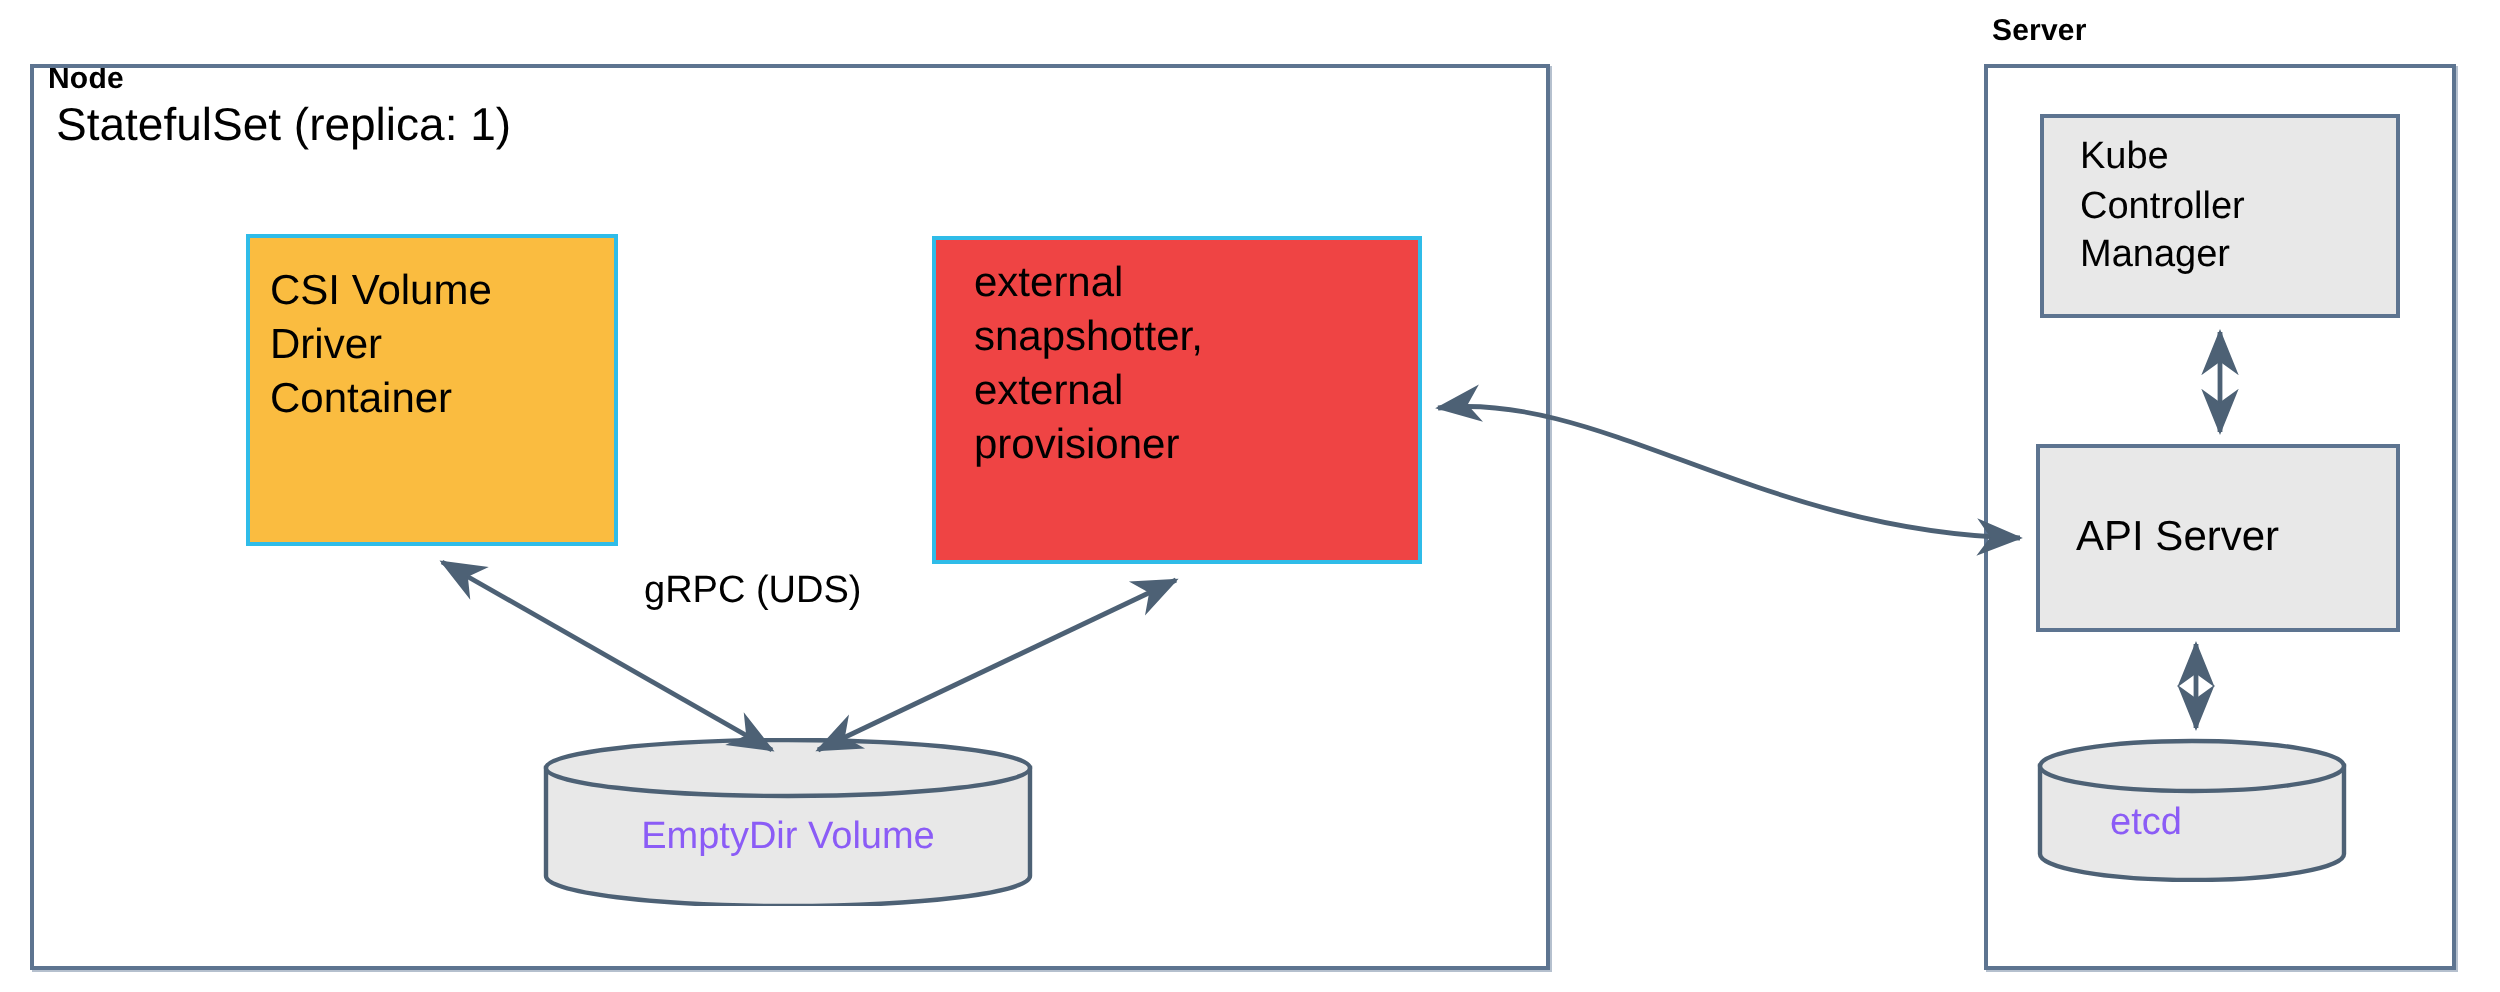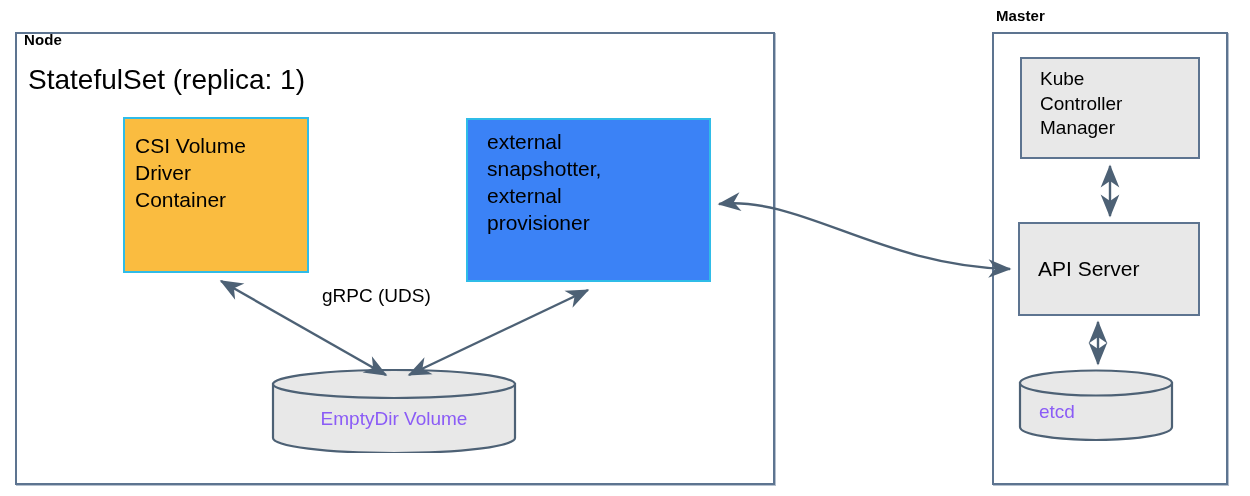--- a/index.html
+++ b/index.html
@@ -32,25 +32,24 @@
     position: absolute;
     border: 2px solid #5d7490;
     background: transparent;
     box-sizing: border-box;
     box-shadow: 1px 1px 0 rgba(120,140,165,0.55);
   }
 
   
   .box-title {
     position: absolute;
-    font-size: 28px;
+    font-size: 23px;
     color: #000000;
     white-space: nowrap;
     line-height: 1.1;
-    margin-top: 15px;
   }
 
   
   .node-box {
     position: absolute;
     box-sizing: border-box;
     display: flex;
     align-items: flex-start;
     justify-content: flex-start;
   }
@@ -60,21 +59,21 @@
     line-height: 1.28;
     white-space: pre-line;
     text-align: left;
   }
 
   .box-orange {
     background: #FABC40;
     border: 2px solid #2FBCE8;
   }
   .box-green {
-    background: #3b82f6;
+    background: #ef4444;
     border: 2px solid #2FBCE8;
   }
   .box-gray {
     background: #E8E8E8;
     border: 2px solid #5d7490;
   }
 
   
   .cylinder {
     position: absolute;
@@ -140,40 +139,40 @@
   <div class="edge-label" style="left:322px; top:286px;">gRPC (UDS)</div>
 
   <div class="cylinder" style="left:271px; top:369px; width:246px; height:84px;">
     <svg width="246" height="84" viewBox="0 0 246 84">
       <path d="M2,15 L2,69 A121,15 0 0 0 244,69 L244,15 Z" fill="#E8E8E8" stroke="#4d6175" stroke-width="2.2"></path>
       <ellipse cx="123" cy="15" rx="121" ry="14" fill="#E8E8E8" stroke="#4d6175" stroke-width="2.2"></ellipse>
     </svg>
     <span class="cyl-text" style="top:40px; left:0;">EmptyDir Volume</span>
   </div>
 
-  <div class="group-label" style="left:996px; top:8px;">Master</div>
+  <div class="group-label" style="left:996px; top:8px;">Server</div>
 
   <div class="container-box" style="left:992px; top:32px; width:236px; height:453px;"></div>
 
   <div class="node-box box-gray" style="left:1020px; top:57px; width:180px; height:102px; padding:8px 0 0 18px;">
     <span class="node-text" style="font-size:19px; line-height:1.3;">Kube
 Controller
 Manager</span>
   </div>
 
   <div class="node-box box-gray" style="left:1018px; top:222px; width:182px; height:94px; padding:0; align-items:center; justify-content:flex-start;">
     <span class="node-text" style="font-size:21px; padding-left:18px;">API Server</span>
   </div>
 
   <div class="cylinder" style="left:1018px; top:369px; width:156px; height:72px;">
     <svg width="156" height="72" viewBox="0 0 156 72">
       <path d="M2,14 L2,58 A76,13 0 0 0 154,58 L154,14 Z" fill="#E8E8E8" stroke="#4d6175" stroke-width="2.2"></path>
       <ellipse cx="78" cy="14" rx="76" ry="12.5" fill="#E8E8E8" stroke="#4d6175" stroke-width="2.2"></ellipse>
     </svg>
-    <span class="cyl-text" style="top:33px; left:0; text-align:left; padding-left:21px; box-sizing:border-box;">etcd</span>
+    <span class="cyl-text" style="top:33px; left:0; text-align:left; padding-left:37px; box-sizing:border-box;">etcd</span>
   </div>
 
   <svg id="edges" viewBox="0 0 1250 496">
     <defs>
       <marker id="ah" markerWidth="11" markerHeight="11" refX="9.4" refY="4.1" orient="auto" markerUnits="strokeWidth">
         <path d="M0.4,0.2 L10,4.1 L0.4,8 L3.2,4.1 Z" fill="#4d6175"></path>
       </marker>
       <marker id="ah-start" markerWidth="11" markerHeight="11" refX="1.2" refY="4.1" orient="auto" markerUnits="strokeWidth">
         <path d="M10.2,0.2 L0.6,4.1 L10.2,8 L7.4,4.1 Z" fill="#4d6175"></path>
       </marker>

